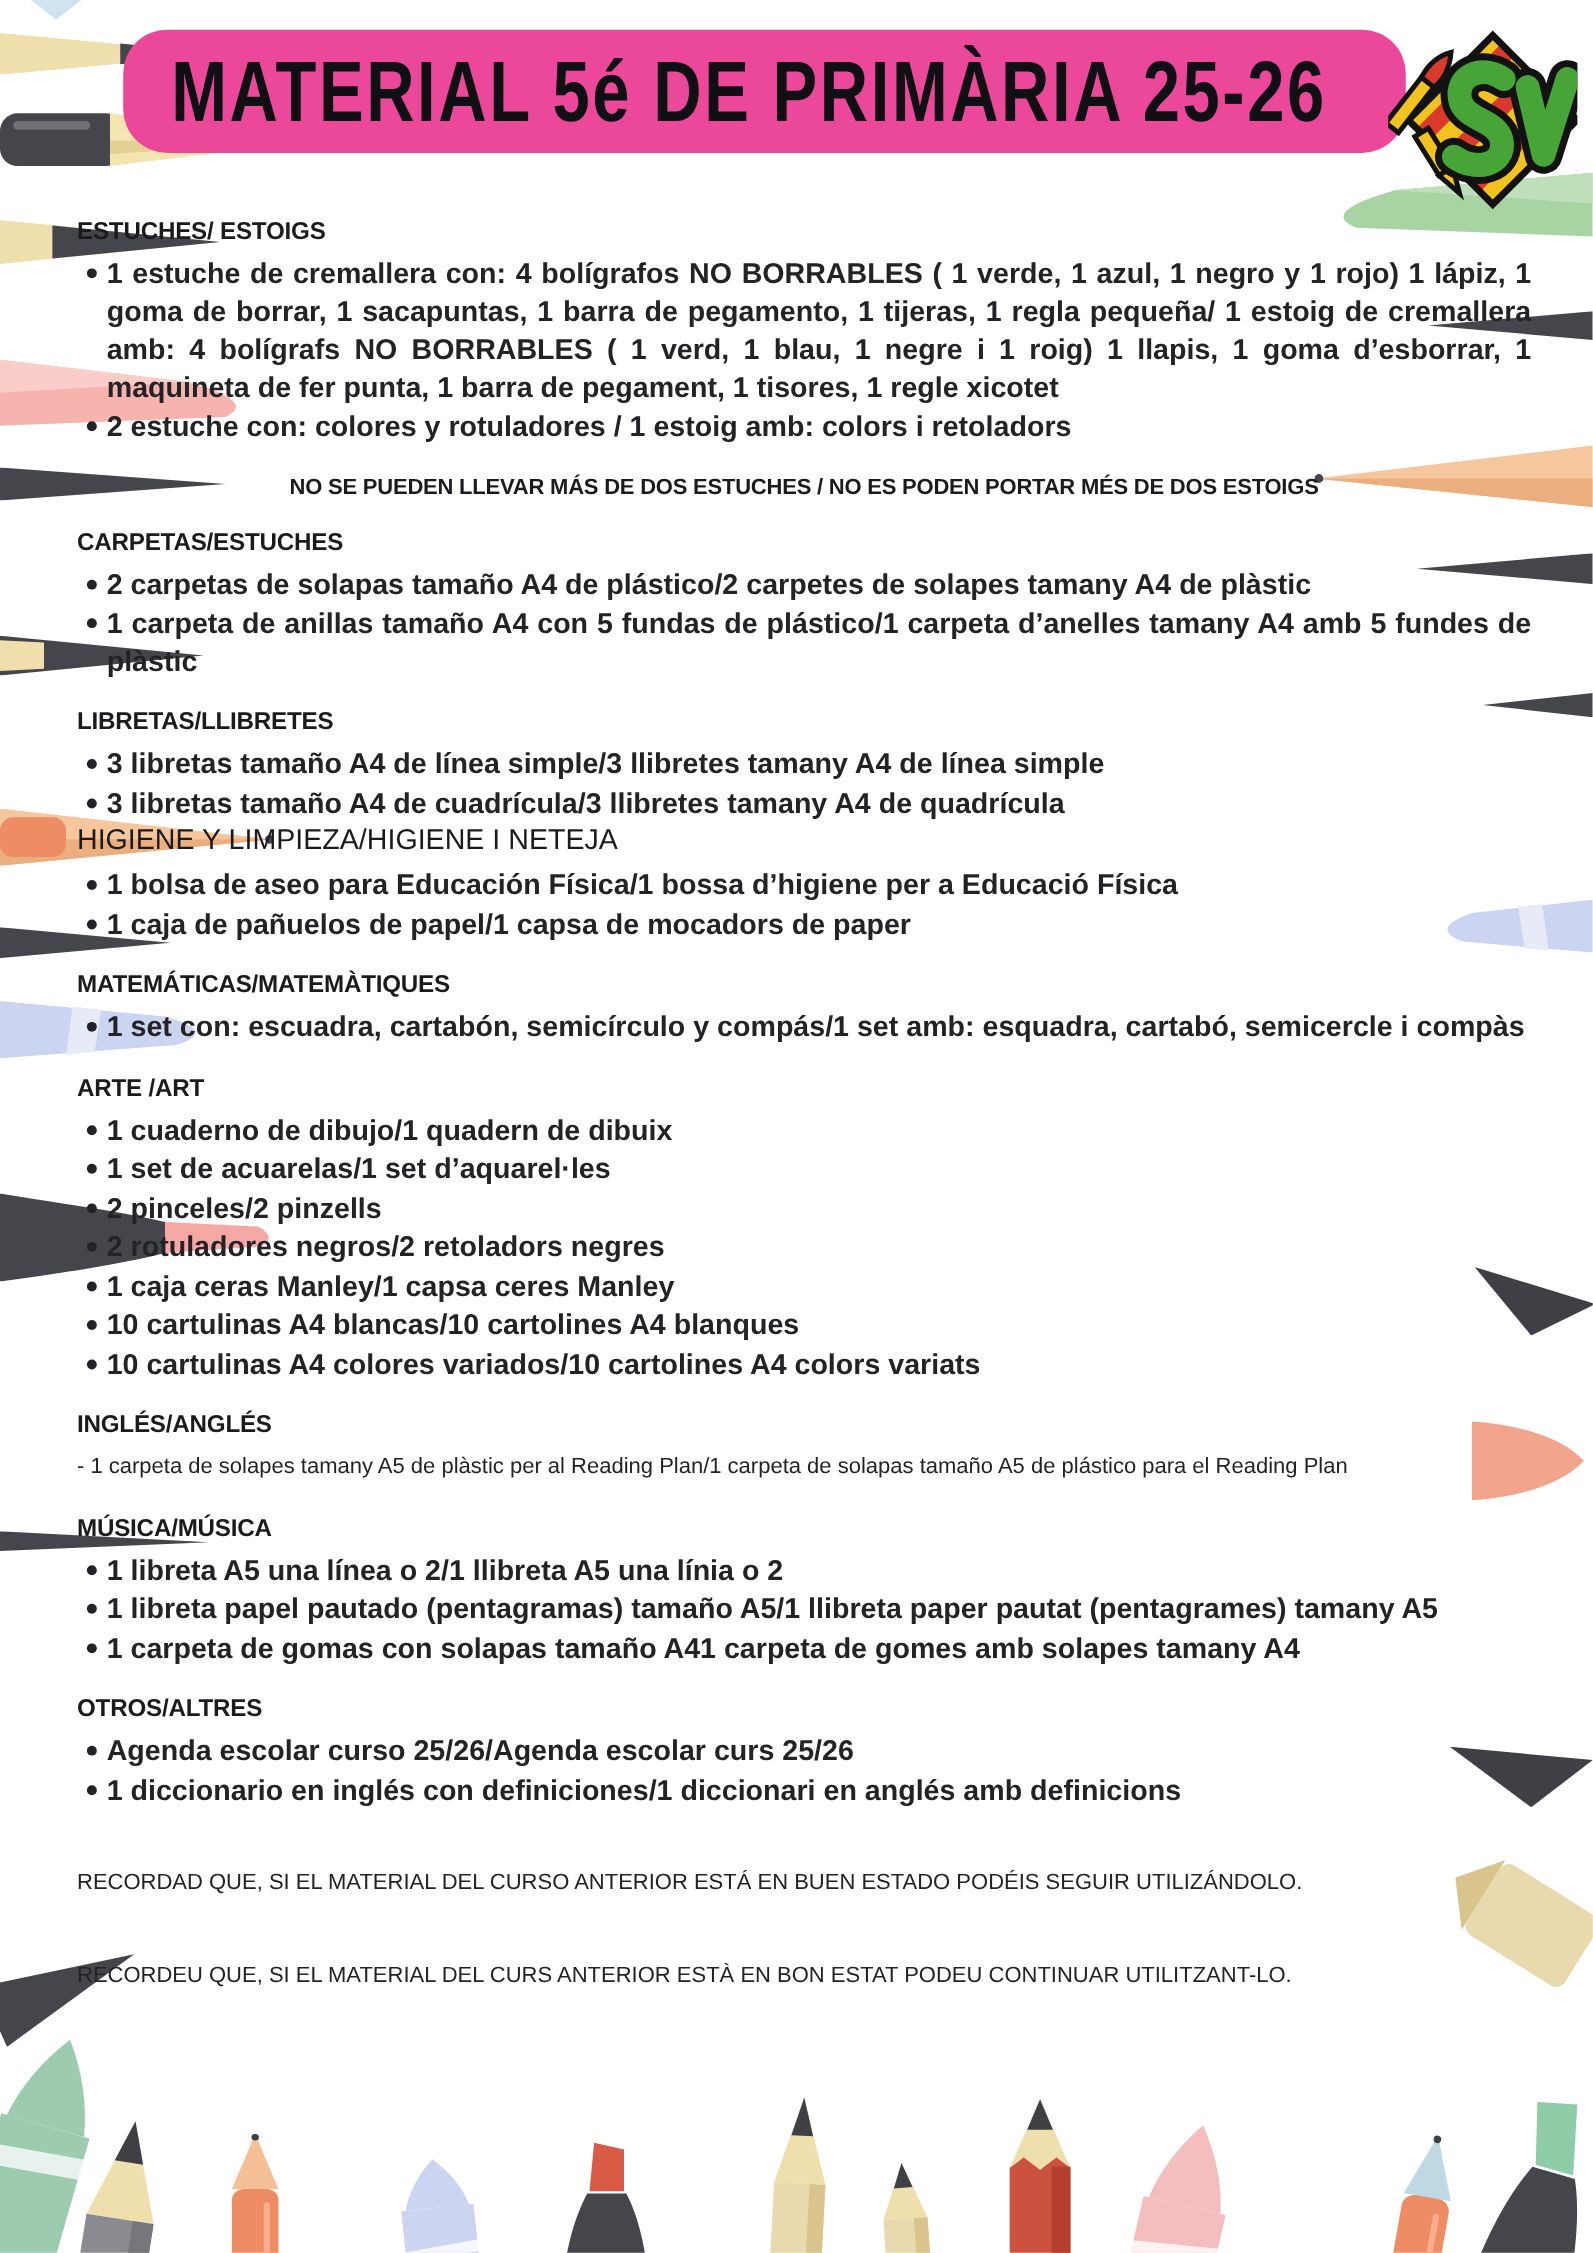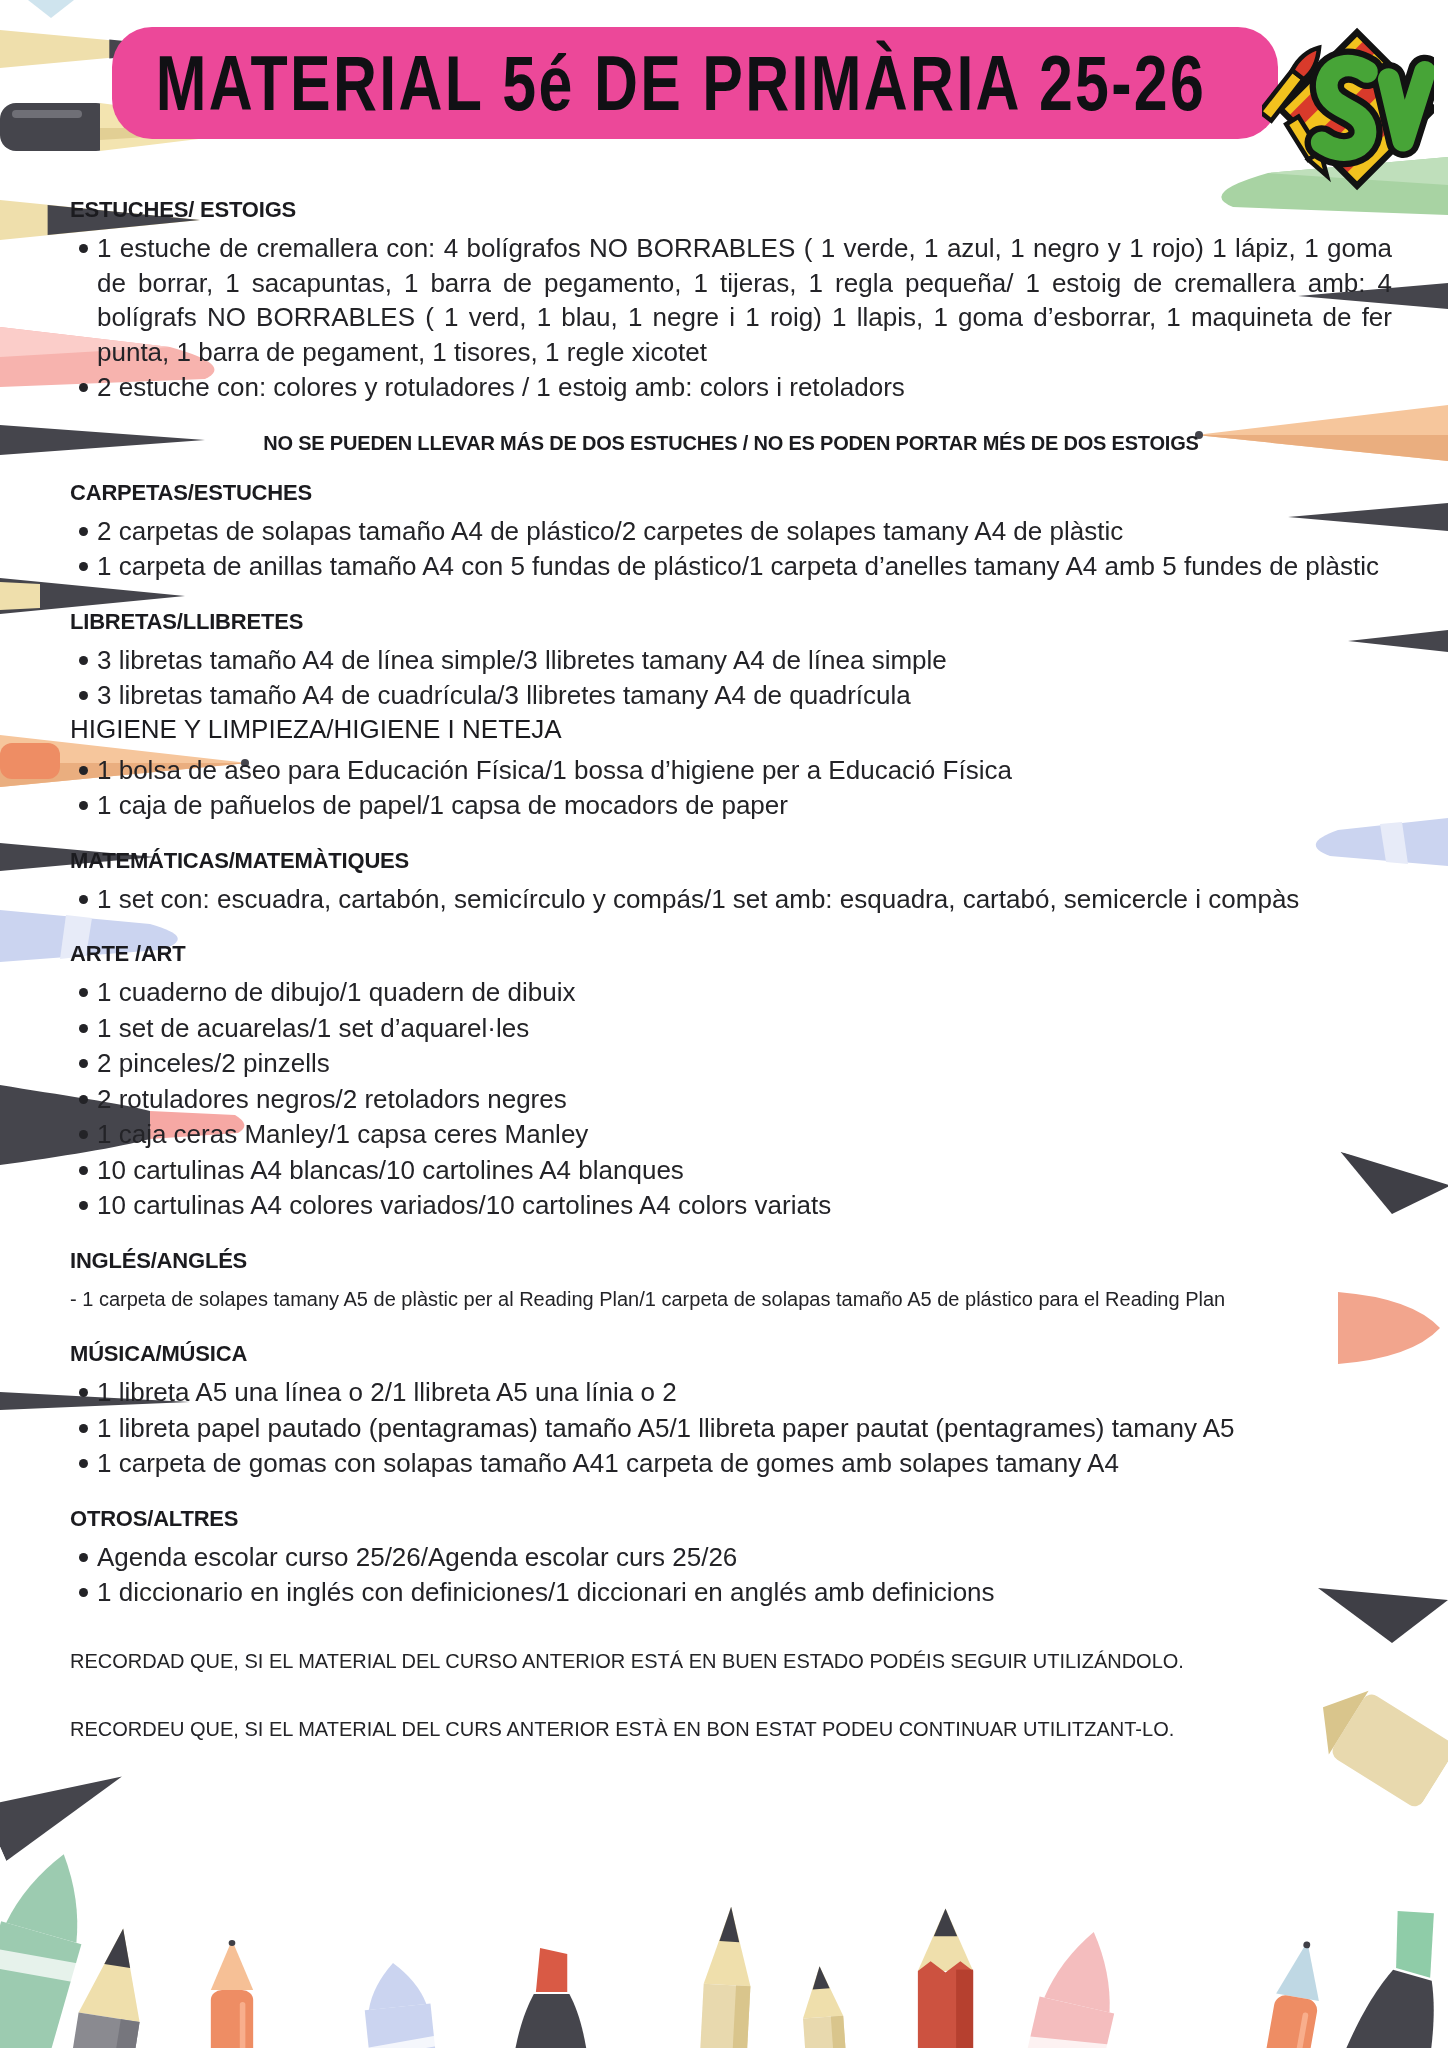--- a/index.html
+++ b/index.html
@@ -24,35 +24,35 @@
   
   .content{position:absolute;left:70px;top:197px;width:1322px;z-index:1;}
   h2{
     font-size:22px;font-weight:700;color:#1b1b1f;margin:0 0 8px 0;
     letter-spacing:-0.2px;
   }
   h2.plain{font-weight:400;font-size:26px;letter-spacing:0;}
   .sec{margin-top:25px;}
   .sec.first{margin-top:0;}
   .sec.tight{margin-top:0;}
-  ul{list-style:none;margin:0;padding:0;}
+  ul{list-style:none;margin:0;padding:0;font-weight:bold;}
   li{
     position:relative;padding-left:27px;margin:0 0 1px 0;
     font-size:26px;line-height:34.5px;text-align:justify;color:#232327;
   }
   li::before{
     content:"";position:absolute;left:9px;top:13px;width:9px;height:9px;
     border-radius:50%;background:#232327;
   }
   .para{font-size:20px;line-height:34.5px;text-align:justify;margin:0;color:#232327;}
   .notice{
     margin-top:27px;font-size:20px;font-weight:700;text-align:center;
     white-space:nowrap;color:#1b1b1f;letter-spacing:-0.2px;
   }
-  .footer-para{margin-top:34px;}
+  .footer-para{margin-top:50px;}
   
   .dec{position:absolute;z-index:0;pointer-events:none;}
   .dec svg{display:block;width:100%;height:100%;}
   .right{right:0;}
   .flip svg{transform:scaleX(-1);}
 </style>
 </head>
 <body>
 
 <div class="dec" style="left:28px;top:0;width:46px;height:18px">

